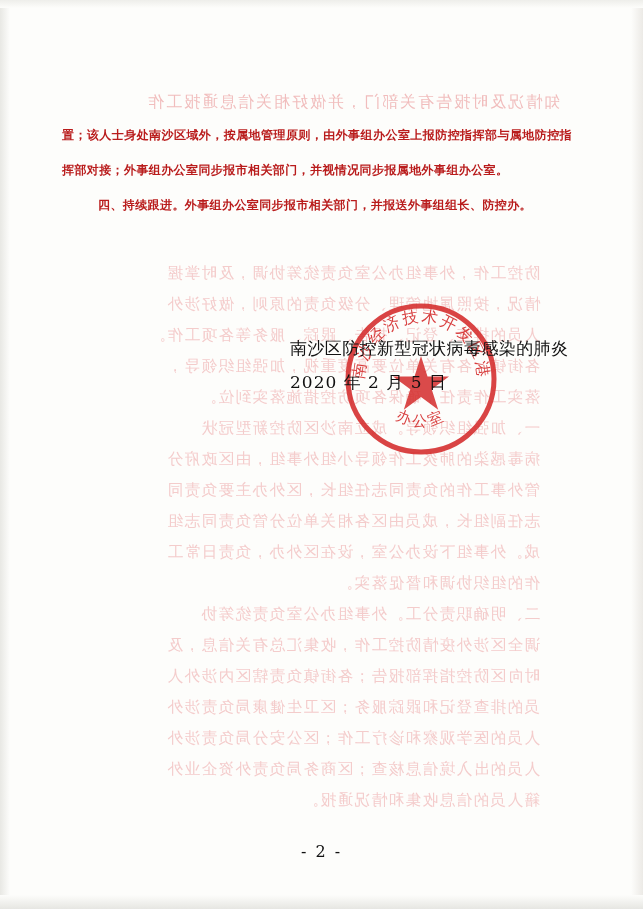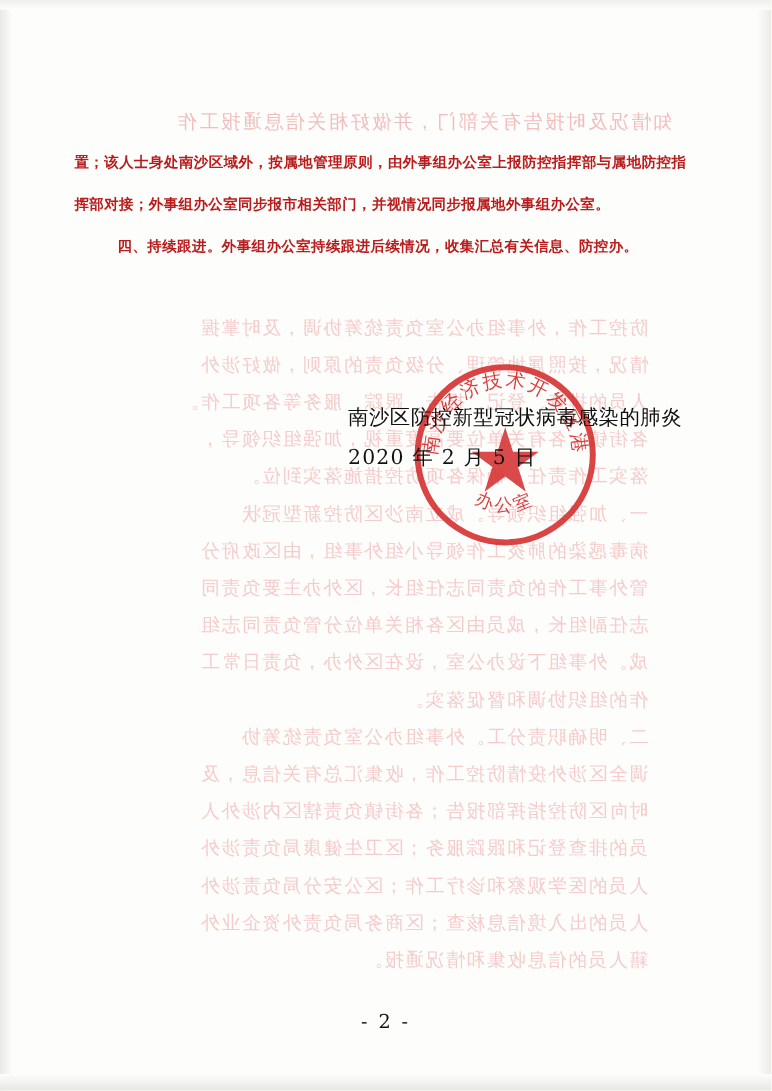--- a/index.html
+++ b/index.html
@@ -160,21 +160,21 @@
   <div class="bleed-block" style="left:70px; top:599px; width:470px;">二、明确职责分工。外事组办公室负责统筹协</div>
   <div class="bleed-block" style="left:70px; top:630px; width:470px;">调全区涉外疫情防控工作，收集汇总有关信息，及</div>
   <div class="bleed-block" style="left:70px; top:661px; width:470px;">时向区防控指挥部报告；各街镇负责辖区内涉外人</div>
   <div class="bleed-block" style="left:70px; top:692px; width:470px;">员的排查登记和跟踪服务；区卫生健康局负责涉外</div>
   <div class="bleed-block" style="left:70px; top:723px; width:470px;">人员的医学观察和诊疗工作；区公安分局负责涉外</div>
   <div class="bleed-block" style="left:70px; top:754px; width:470px;">人员的出入境信息核查；区商务局负责外资企业外</div>
   <div class="bleed-block" style="left:70px; top:785px; width:470px;">籍人员的信息收集和情况通报。</div>
 
   <div class="doc-body">
     <p>置；该人士身处南沙区域外，按属地管理原则，由外事组办公室上报防控指挥部与属地防控指挥部对接；外事组办公室同步报市相关部门，并视情况同步报属地外事组办公室。</p>
-    <p class="indent2">四、持续跟进。外事组办公室持续跟进后续情况，收集汇总有关信息、防控办。</p>
+    <p class="indent2">四、持续跟进。外事组办公室同步报市相关部门，并报送外事组组长、防控办。</p>
   </div>
 
   <div class="seal">
     <svg width="162" height="162" viewBox="0 0 162 162" xmlns="http://www.w3.org/2000/svg">
       <defs>
         <path id="arcpath" d="M 24,81 A 57,57 0 0 1 138,81" fill="none"></path>
         <path id="arcpath2" d="M 34,81 A 47,47 0 0 0 128,81" fill="none"></path>
       </defs>
       <circle cx="81" cy="81" r="73" fill="none" stroke="#d42a2a" stroke-width="5" opacity="0.88"></circle>
       <text font-family="'DejaVu Serif', serif" font-size="16" fill="#d42a2a" opacity="0.9" letter-spacing="2">

